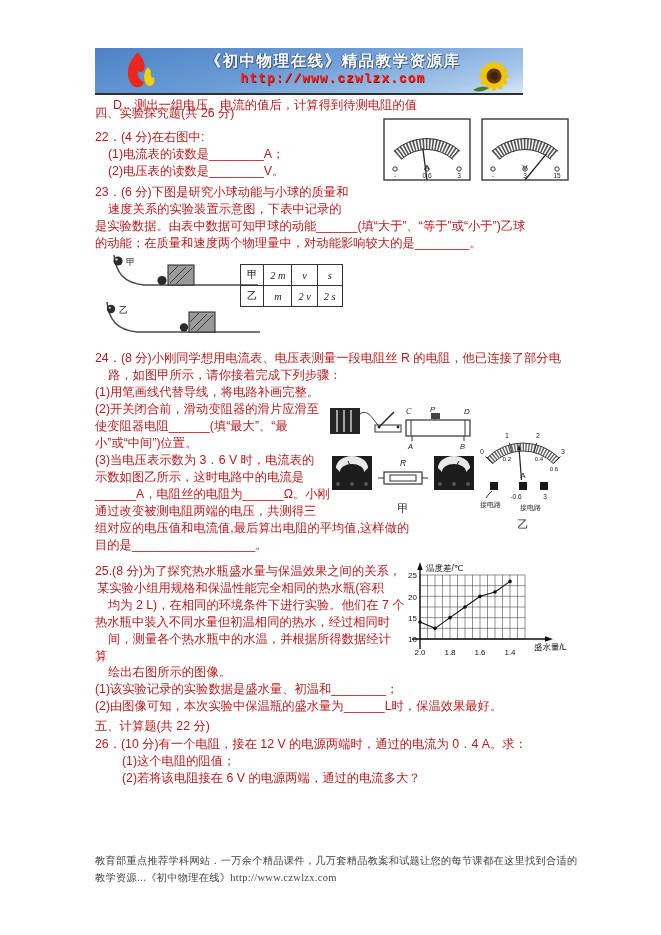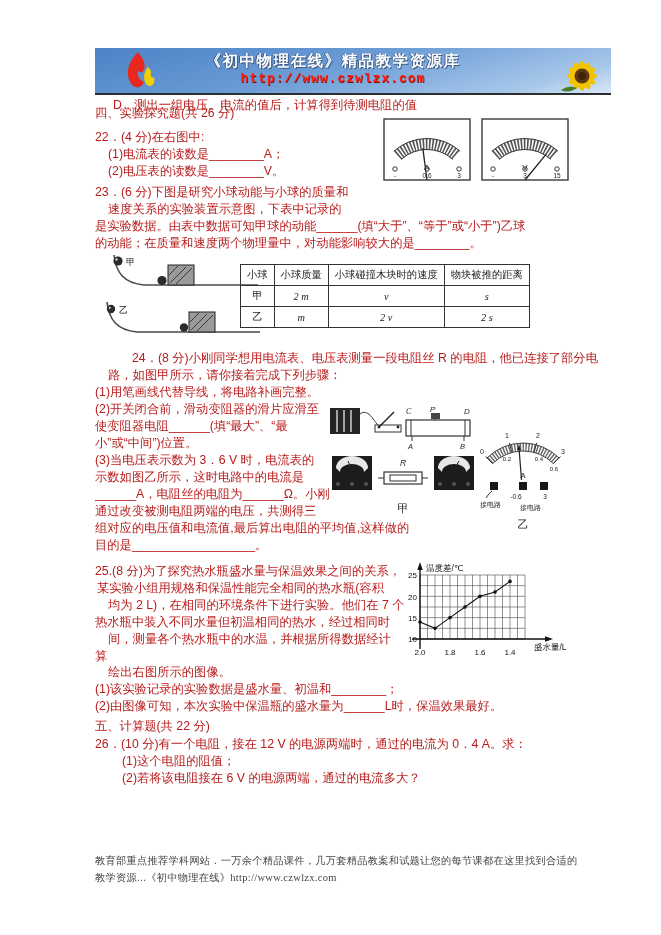--- a/index.html
+++ b/index.html
@@ -6,21 +6,21 @@
   body{
     width:661px;height:935px;position:relative;background:#ffffff;
     font-family:"Liberation Sans","DejaVu Sans",sans-serif;color:#111;
     overflow:hidden;
   }
   .ln{position:absolute;white-space:nowrap;font-size:12.3px;line-height:16px;color:#b91c1c;}
   .fig{position:absolute;}
   .caption{ text-align:center;font-size:11px;color:#222;margin-top:1px;}
   
   #banner{
-    position:absolute;left:95px;top:48px;width:516px;height:45px;
+    position:absolute;left:95px;top:48px;width:428px;height:45px;
     background:linear-gradient(165deg,#4d82c6 0%,#6b9cd6 45%,#a8c8ea 85%,#d8e8f6 100%);
     border-bottom:2px solid #2e2e2e;overflow:hidden;
   }
   #banner-title{
     position:absolute;left:88px;top:3px;width:300px;text-align:center;
     color:#fff;font-weight:bold;font-size:15.5px;letter-spacing:1.5px;
     text-shadow:1px 1px 0 #3a5a86, -1px 0 0 #3a5a86;
   }
   #banner-url{
     position:absolute;left:88px;top:23px;width:300px;text-align:center;
@@ -123,42 +123,36 @@
     <circle cx="86" cy="75.5" r="4.2" fill="#2b2b2b"></circle>
     <rect x="91" y="60" width="26" height="20" fill="#9a9a9a" stroke="#222"></rect>
     <line x1="93" y1="78" x2="109" y2="62" stroke="#3c3c3c"></line>
     <line x1="99" y1="79" x2="115" y2="63" stroke="#3c3c3c"></line>
     <line x1="92" y1="70" x2="101" y2="61" stroke="#3c3c3c"></line>
   </svg>
 </div>
 
 <table id="q23-table">
   <tbody>
-      <tr>
-    <th>小球</th>
-    <th>小球质量</th>
-    <th>小球碰撞木块时的速度</th>
-    <th>物块被推的距离</th>
-  </tr>
   <tr>
     <td>甲</td>
     <td class="m">2 m</td>
     <td class="m">v</td>
     <td class="m">s</td>
   </tr>
   <tr>
     <td>乙</td>
     <td class="m">m</td>
     <td class="m">2 v</td>
     <td class="m">2 s</td>
   </tr>
 </tbody>
   </table>
 
-<div class="ln" style="left:95px;top:350px;margin-left:37px;">24．(8 分)小刚同学想用电流表、电压表测量一段电阻丝 R 的电阻，他已连接了部分电</div>
+<div class="ln" style="left:95px;top:350px;">24．(8 分)小刚同学想用电流表、电压表测量一段电阻丝 R 的电阻，他已连接了部分电</div>
 <div class="ln" style="left:108px;top:367px;text-align:center;">路，如图甲所示，请你接着完成下列步骤：</div>
 <div class="ln" style="left:95px;top:384px;">(1)用笔画线代替导线，将电路补画完整。</div>
 <div class="ln" style="left:95px;top:401px;">(2)开关闭合前，滑动变阻器的滑片应滑至</div>
 <div class="ln" style="left:95px;top:418px;">使变阻器电阻______(填“最大”、“最</div>
 <div class="ln" style="left:95px;top:435px;">小”或“中间”)位置。</div>
 <div class="ln" style="left:95px;top:452px;">(3)当电压表示数为 3．6 V 时，电流表的</div>
 <div class="ln" style="left:95px;top:469px;">示数如图乙所示，这时电路中的电流是</div>
 <div class="ln" style="left:95px;top:486px;">______A，电阻丝的电阻为______Ω。小刚</div>
 <div class="ln" style="left:95px;top:503px;text-align:right;">通过改变被测电阻两端的电压，共测得三</div>
 <div class="ln" style="left:95px;top:520px;">组对应的电压值和电流值,最后算出电阻的平均值,这样做的</div>

